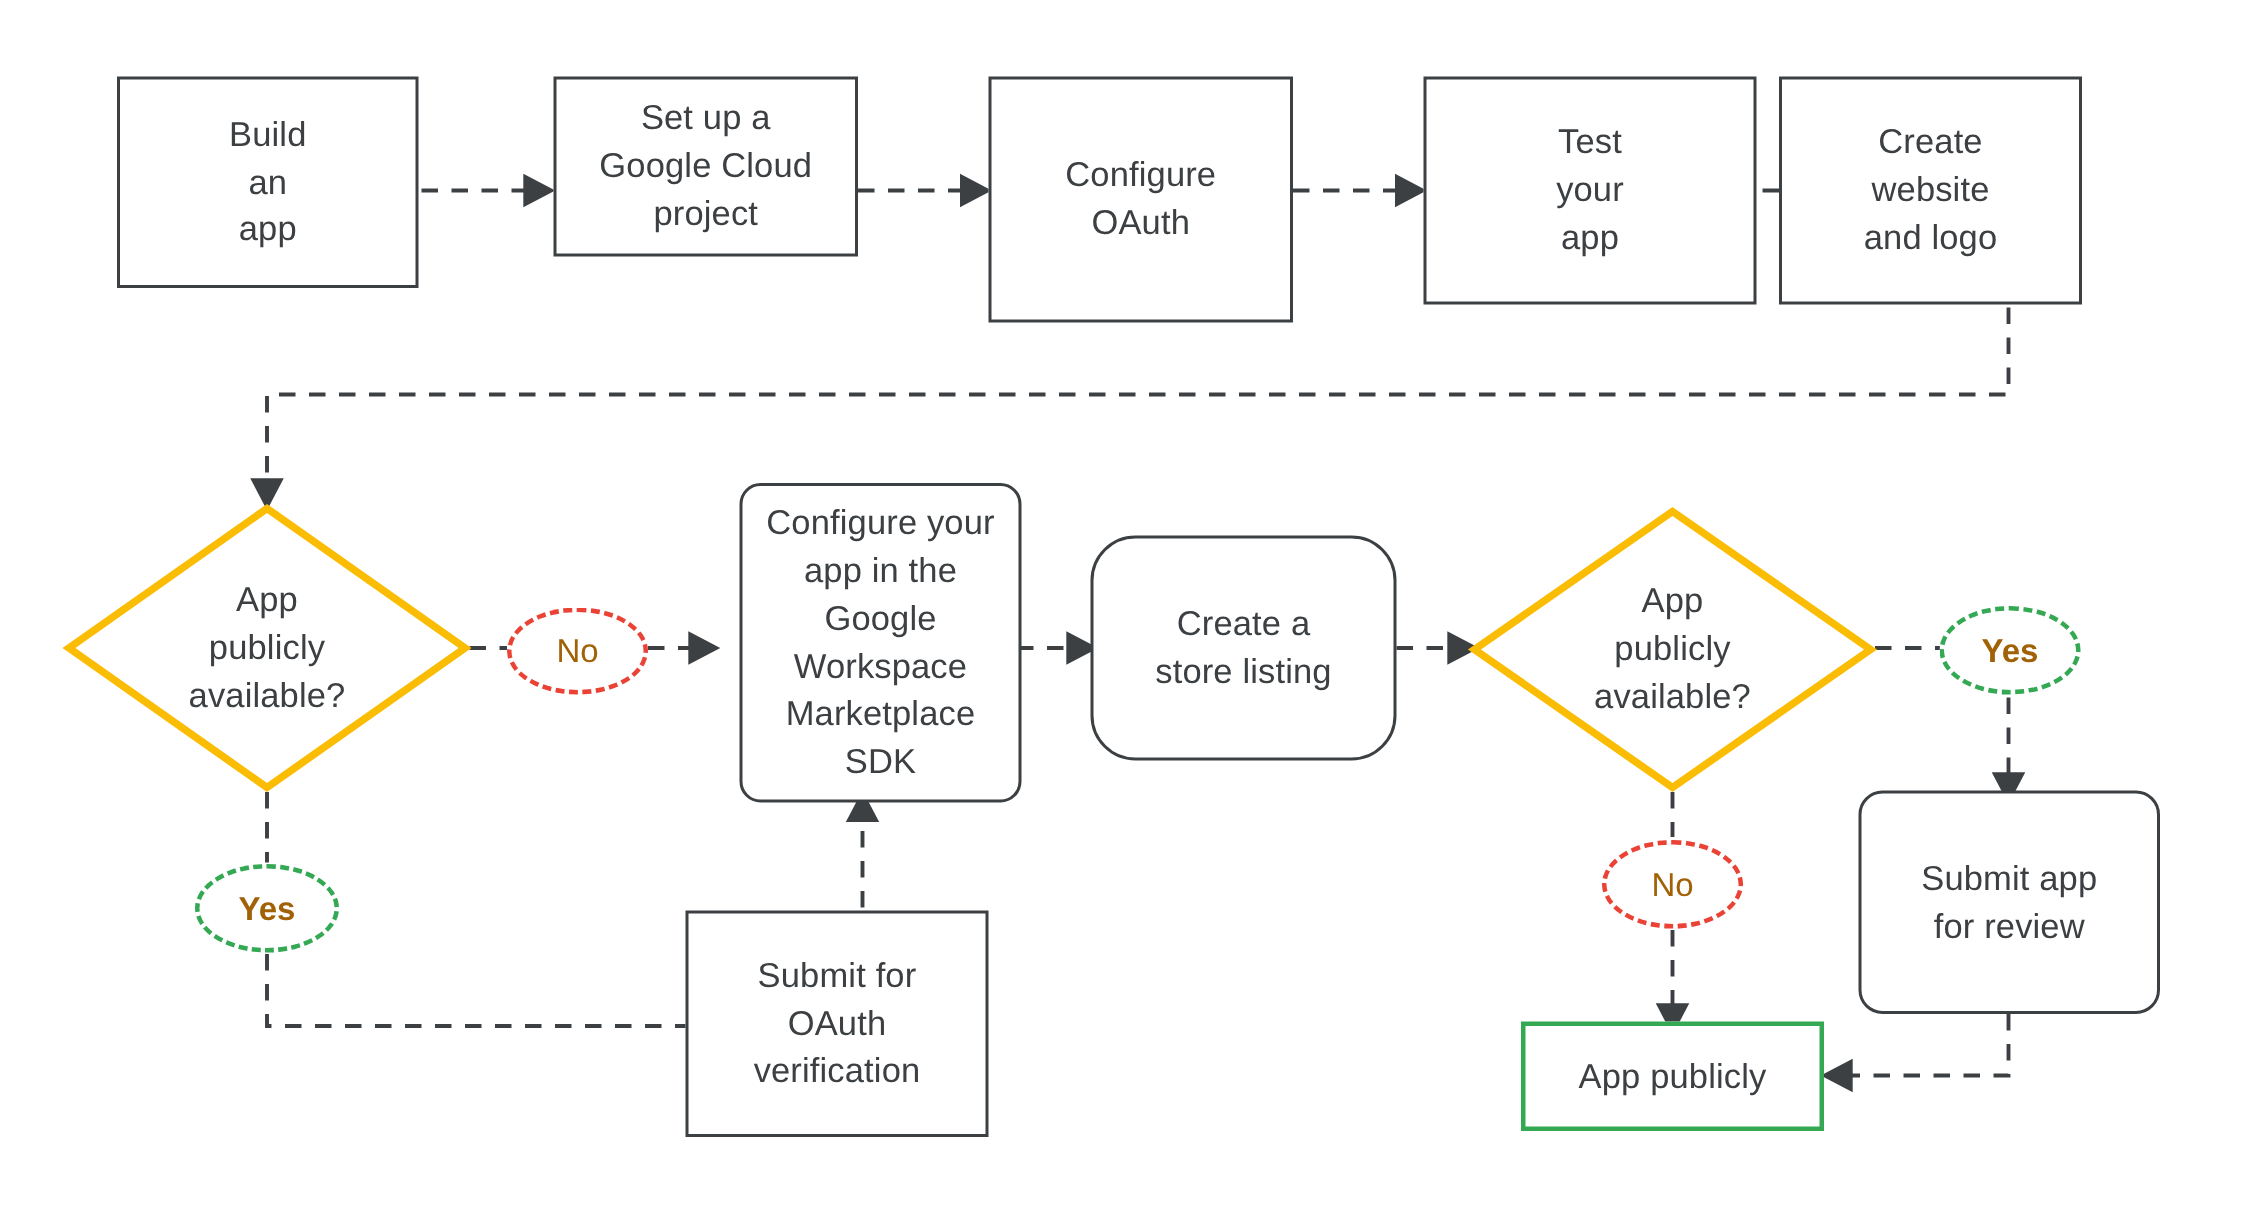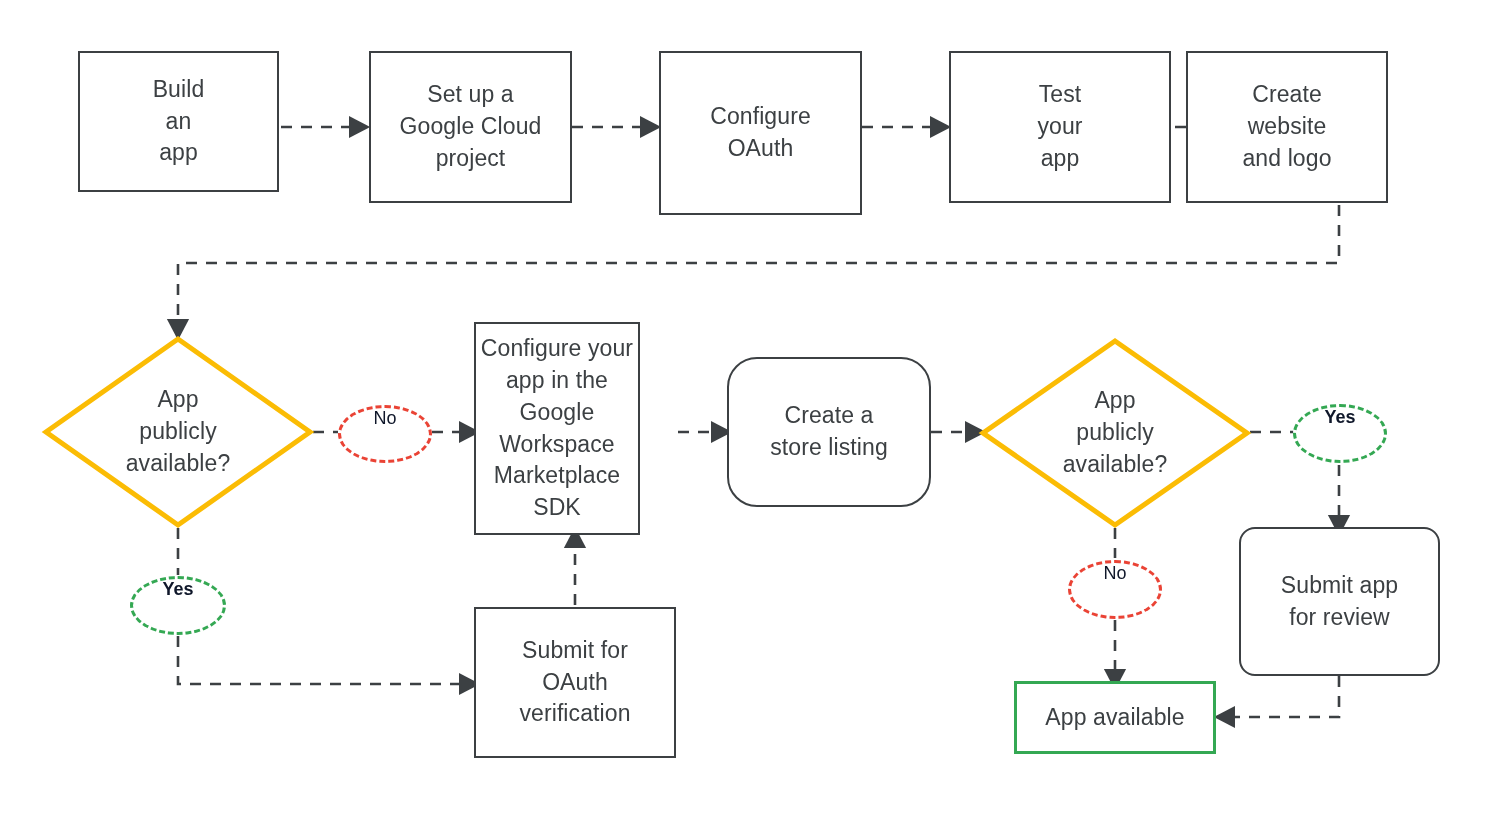--- a/index.html
+++ b/index.html
@@ -62,23 +62,24 @@
   .decision svg {
     position: absolute;
     left: 0;
     top: 0;
     overflow: visible;
   }
   .edge-label {
     position: absolute;
     box-sizing: border-box;
     display: flex;
+    align-items: center;
     justify-content: center;
-    color: #0f172a;
-    font-size: 18px;
+    color: #a16207;
+    font-size: 22px;
     background: #ffffff;
     border-radius: 50%;
     z-index: 3;
   }
   .edge-label.no {
     border: 3px dashed #ea4335;
   }
   .edge-label.yes {
     border: 3px dashed #34a853;
     font-weight: bold;
@@ -125,21 +126,21 @@
       <path d="M1339,676 L1339,717 L1232,717" marker-end="url(#ah)"></path>
     </g>
   </svg>
 
   <div class="node process" style="left:78px; top:51px; width:201px; height:141px;">
     <span>Build
 an
 app</span>
   </div>
 
-  <div class="node process" style="left:369px; top:51px; width:203px; height:152px;">
+  <div class="node process" style="left:369px; top:51px; width:203px; height:120px;">
     <span>Set up a
 Google Cloud
 project</span>
   </div>
 
   <div class="node process" style="left:659px; top:51px; width:203px; height:164px;">
     <span>Configure
 OAuth</span>
   </div>
 
@@ -165,21 +166,21 @@
   </div>
 
   <div class="edge-label no" style="left:338px; top:405px; width:94px; height:58px;">
     <span>No</span>
   </div>
 
   <div class="edge-label yes" style="left:130px; top:576px; width:96px; height:59px;">
     <span>Yes</span>
   </div>
 
-  <div class="node process" style="left:474px; top:322px; width:166px; height:213px;">
+  <div class="node process" style="left:493px; top:322px; width:188px; height:213px;border-radius:14px;">
     <span>Configure your
 app in the
 Google
 Workspace
 Marketplace
 SDK</span>
   </div>
 
   <div class="node process" style="left:727px; top:357px; width:204px; height:150px;border-radius:30px;">
     <span>Create a
@@ -196,28 +197,28 @@
   </div>
 
   <div class="edge-label yes" style="left:1293px; top:404px; width:94px; height:59px;">
     <span>Yes</span>
   </div>
 
   <div class="edge-label no" style="left:1068px; top:560px; width:94px; height:59px;">
     <span>No</span>
   </div>
 
-  <div class="node process" style="left:474px; top:607px; width:202px; height:151px;">
+  <div class="node process" style="left:457px; top:607px; width:202px; height:151px;">
     <span>Submit for
 OAuth
 verification</span>
   </div>
 
   <div class="node process" style="left:1239px; top:527px; width:201px; height:149px;border-radius:16px;">
     <span>Submit app
 for review</span>
   </div>
 
   <div class="node terminal" style="left:1014px; top:681px; width:202px; height:73px;">
-    <span>App available</span>
+    <span>App publicly</span>
   </div>
 
 </div>
 
 </body></html>

